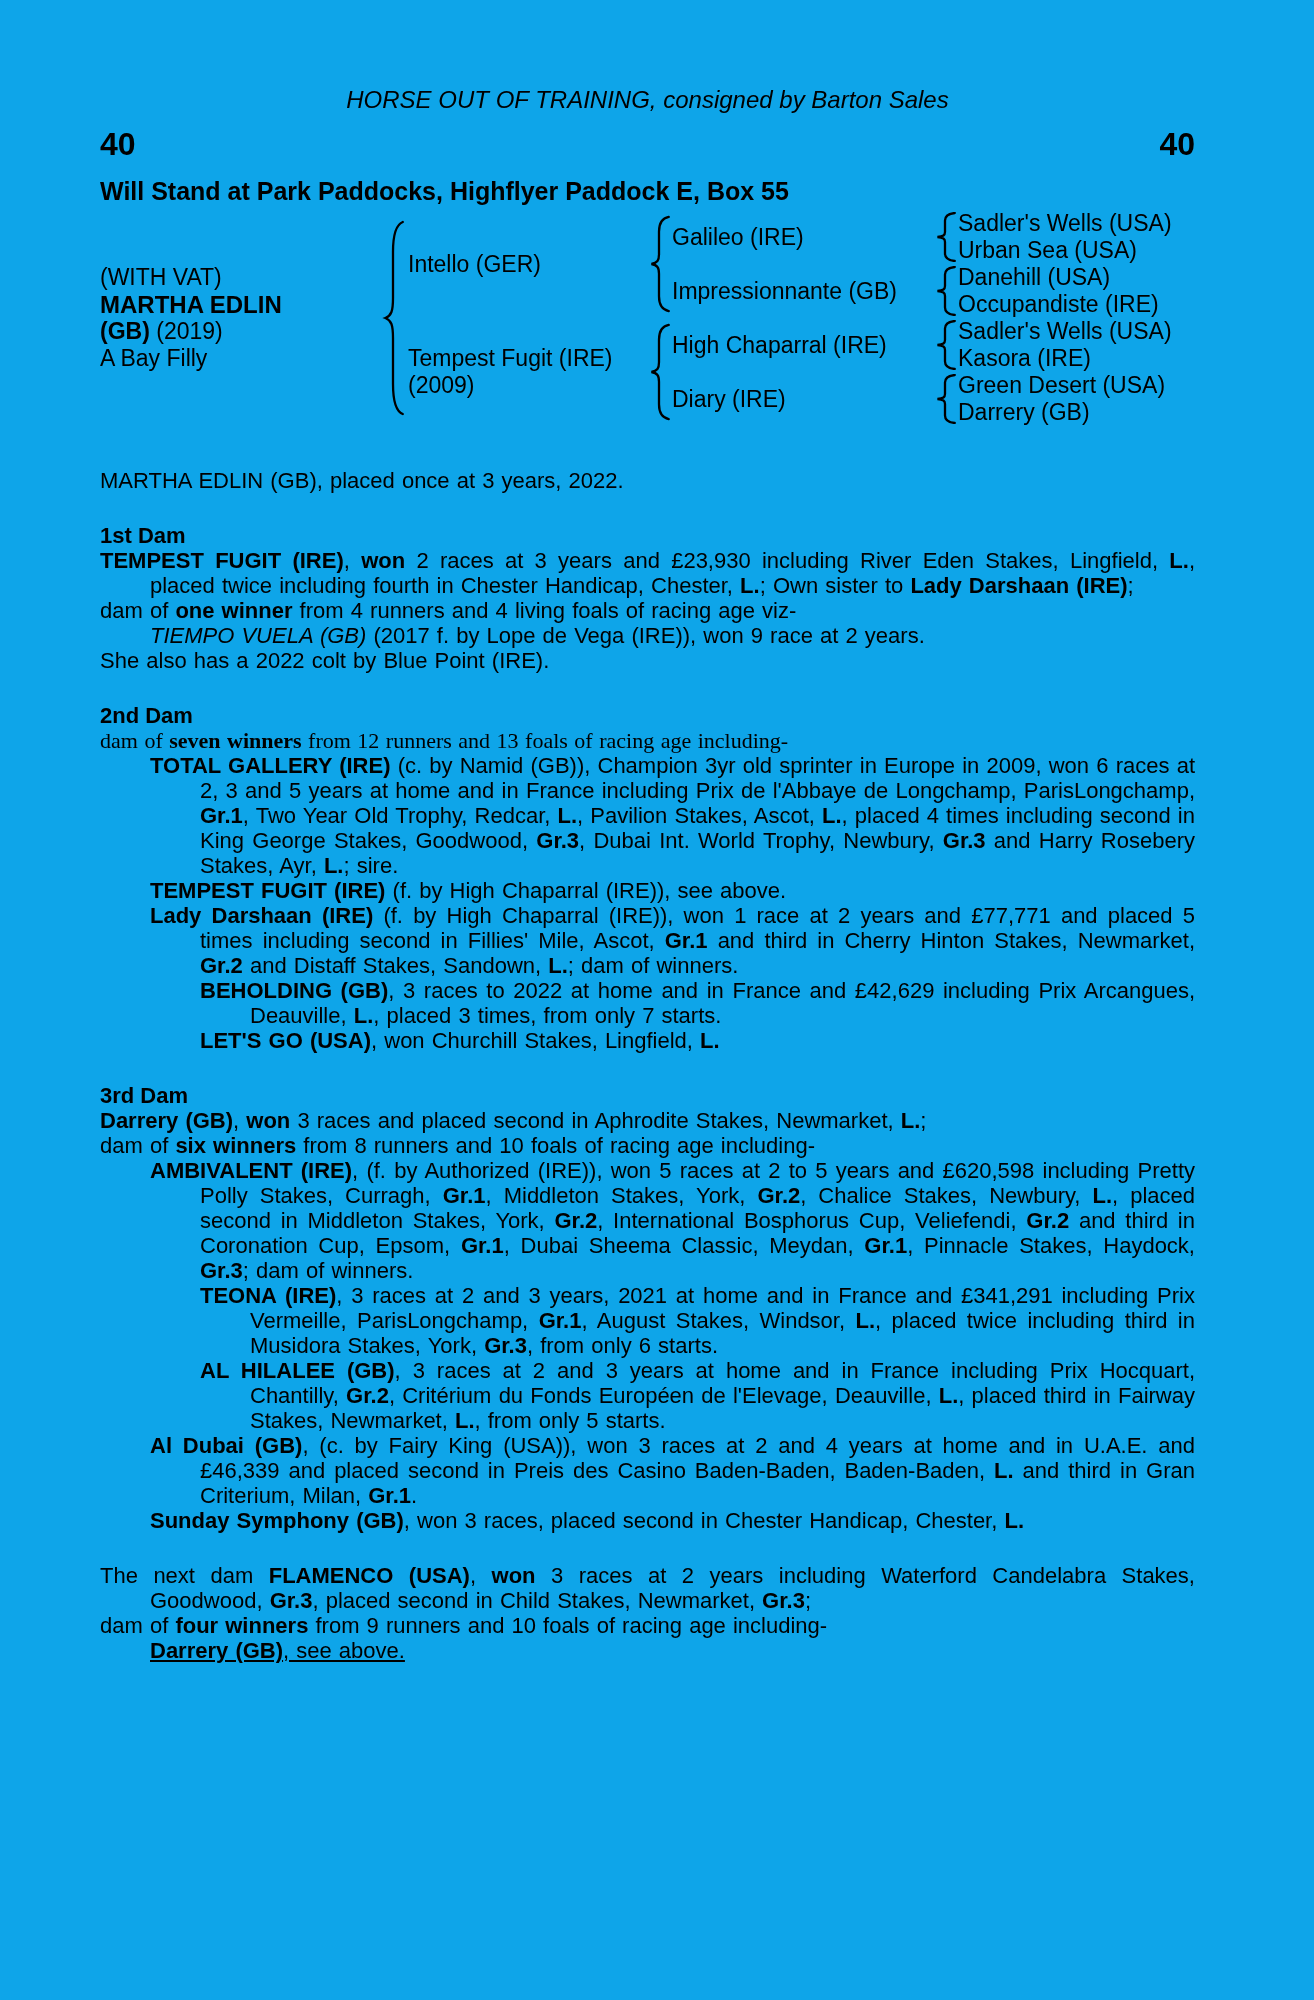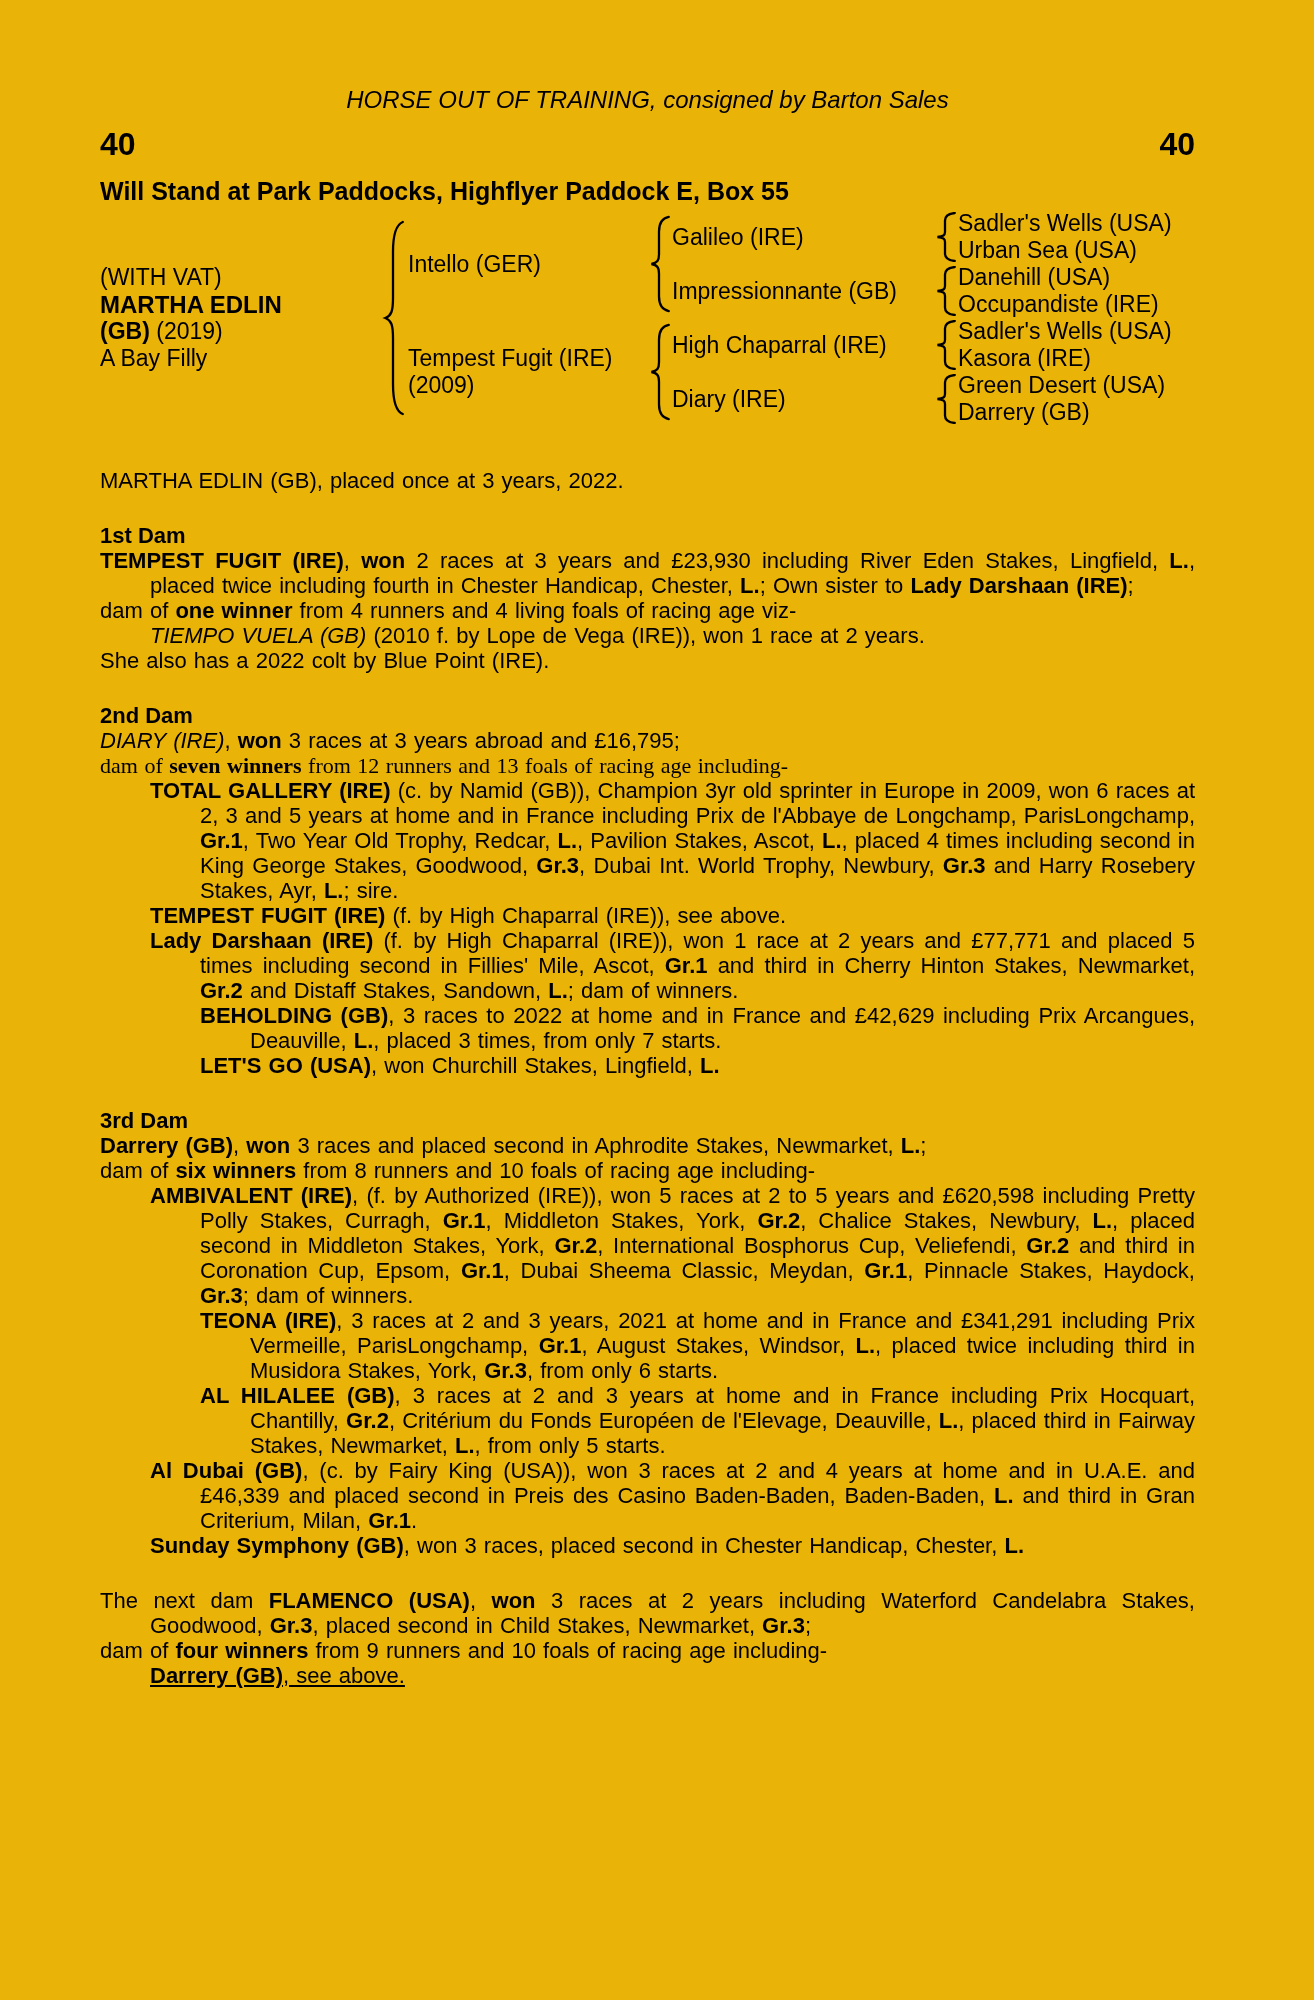--- a/index.html
+++ b/index.html
@@ -1,17 +1,17 @@
 <!DOCTYPE html>
 <html><head>
 <meta charset="utf-8">
 <style>
   html,body{margin:0;padding:0;background:#ffffff;}
   body{width:1314px;min-height:2000px;font-family:"Liberation Sans",sans-serif;color:#000;}
-  .page{width:1314px;min-height:2000px;box-sizing:border-box;padding:86px 119px 40px 100px;background:#eab308;}
+  .page{width:1314px;min-height:2000px;box-sizing:border-box;padding:86px 119px 40px 100px;background:#0ea5e9;}
 
   .consignment-title{text-align:center;font-style:italic;font-size:24px;line-height:28px;}
   .lot-row{display:flex;justify-content:space-between;margin-top:6px;}
   .lot-number{font-weight:bold;font-size:32px;line-height:48px;}
   .stand-line{font-weight:bold;font-size:25px;line-height:26px;margin-top:10px;}
 
   
   .ped{display:grid;grid-template-columns:278px 30px 238px 26px 260px 26px 1fr;grid-auto-rows:27px;margin-top:6px;font-size:23px;}
   .ped-cell{white-space:nowrap;display:flex;flex-direction:column;justify-content:center;line-height:27px;overflow:visible;}
   .subject-name{font-weight:bold;font-size:24px;}
@@ -112,26 +112,25 @@
   </div>
 
   <div class="sections">
       <div class="section">
         <p class="para" style="padding-left: 0px; text-indent: 0px;"><span>MARTHA EDLIN (GB), placed once at 3 years, 2022.</span></p>
       </div>
       <div class="section">
         <div class="dam-heading">1st Dam</div>
         <p class="para" style="padding-left: 50px; text-indent: -50px;"><span class="b">TEMPEST FUGIT (IRE)</span><span>, </span><span class="b">won</span><span> 2 races at 3 years and £23,930 including River Eden Stakes, Lingfield, </span><span class="b">L.</span><span>, placed twice including fourth in Chester Handicap, Chester, </span><span class="b">L.</span><span>; Own sister to </span><span class="b">Lady Darshaan (IRE)</span><span>;</span></p>
         <p class="para" style="padding-left: 0px; text-indent: 0px;"><span>dam of </span><span class="b">one winner</span><span> from 4 runners and 4 living foals of racing age viz-</span></p>
-        <p class="para" style="padding-left: 50px; text-indent: 0px;"><span class="i">TIEMPO VUELA (GB)</span><span> (2010 f. by Lope de Vega (IRE)), won 1 race at 2 years.</span></p>
+        <p class="para" style="padding-left: 50px; text-indent: 0px;"><span class="i">TIEMPO VUELA (GB)</span><span> (2017 f. by Lope de Vega (IRE)), won 9 race at 2 years.</span></p>
         <p class="para" style="padding-left: 0px; text-indent: 0px;"><span>She also has a 2022 colt by Blue Point (IRE).</span></p>
       </div>
       <div class="section">
         <div class="dam-heading">2nd Dam</div>
-        <p class="para" style="padding-left: 50px; text-indent: -50px;"><span class="i">DIARY (IRE)</span><span>, </span><span class="b">won</span><span> 3 races at 3 years abroad and £16,795;</span></p>
         <p class="para" style="padding-left: 0px; text-indent: 0px; font-family: Liberation Serif, serif;"><span>dam of </span><span class="b">seven winners</span><span> from 12 runners and 13 foals of racing age including-</span></p>
         <p class="para" style="padding-left: 100px; text-indent: -50px;"><span class="b">TOTAL GALLERY (IRE)</span><span> (c. by Namid (GB)), Champion 3yr old sprinter in Europe in 2009, won 6 races at 2, 3 and 5 years at home and in France including Prix de l'Abbaye de Longchamp, ParisLongchamp, </span><span class="b">Gr.1</span><span>, Two Year Old Trophy, Redcar, </span><span class="b">L.</span><span>, Pavilion Stakes, Ascot, </span><span class="b">L.</span><span>, placed 4 times including second in King George Stakes, Goodwood, </span><span class="b">Gr.3</span><span>, Dubai Int. World Trophy, Newbury, </span><span class="b">Gr.3</span><span> and Harry Rosebery Stakes, Ayr, </span><span class="b">L.</span><span>; sire.</span></p>
         <p class="para" style="padding-left: 50px; text-indent: 0px;"><span class="b">TEMPEST FUGIT (IRE)</span><span> (f. by High Chaparral (IRE)), see above.</span></p>
         <p class="para" style="padding-left: 100px; text-indent: -50px;"><span class="b">Lady Darshaan (IRE)</span><span> (f. by High Chaparral (IRE)), won 1 race at 2 years and £77,771 and placed 5 times including second in Fillies' Mile, Ascot, </span><span class="b">Gr.1</span><span> and third in Cherry Hinton Stakes, Newmarket, </span><span class="b">Gr.2</span><span> and Distaff Stakes, Sandown, </span><span class="b">L.</span><span>; dam of winners.</span></p>
         <p class="para" style="padding-left: 150px; text-indent: -50px;"><span class="b">BEHOLDING (GB)</span><span>, 3 races to 2022 at home and in France and £42,629 including Prix Arcangues, Deauville, </span><span class="b">L.</span><span>, placed 3 times, from only 7 starts.</span></p>
         <p class="para" style="padding-left: 100px; text-indent: 0px;"><span class="b">LET'S GO (USA)</span><span>, won Churchill Stakes, Lingfield, </span><span class="b">L.</span></p>
       </div>
       <div class="section">
         <div class="dam-heading">3rd Dam</div>
         <p class="para" style="padding-left: 0px; text-indent: 0px;"><span class="b">Darrery (GB)</span><span>, </span><span class="b">won</span><span> 3 races and placed second in Aphrodite Stakes, Newmarket, </span><span class="b">L.</span><span>;</span></p>

